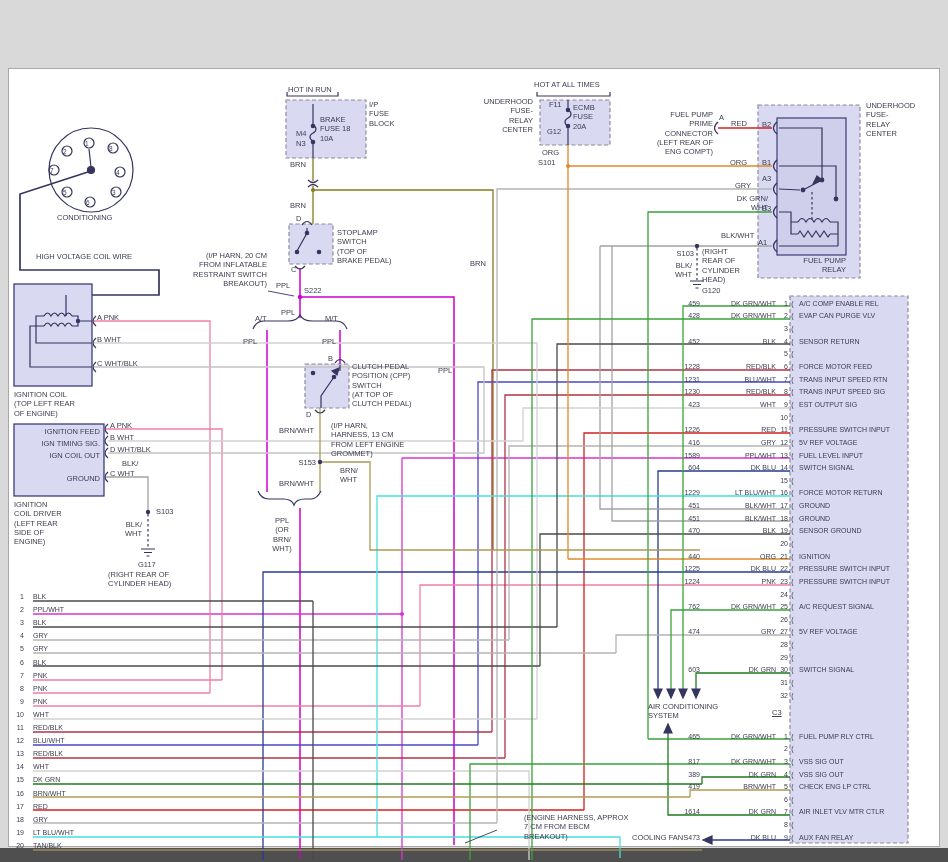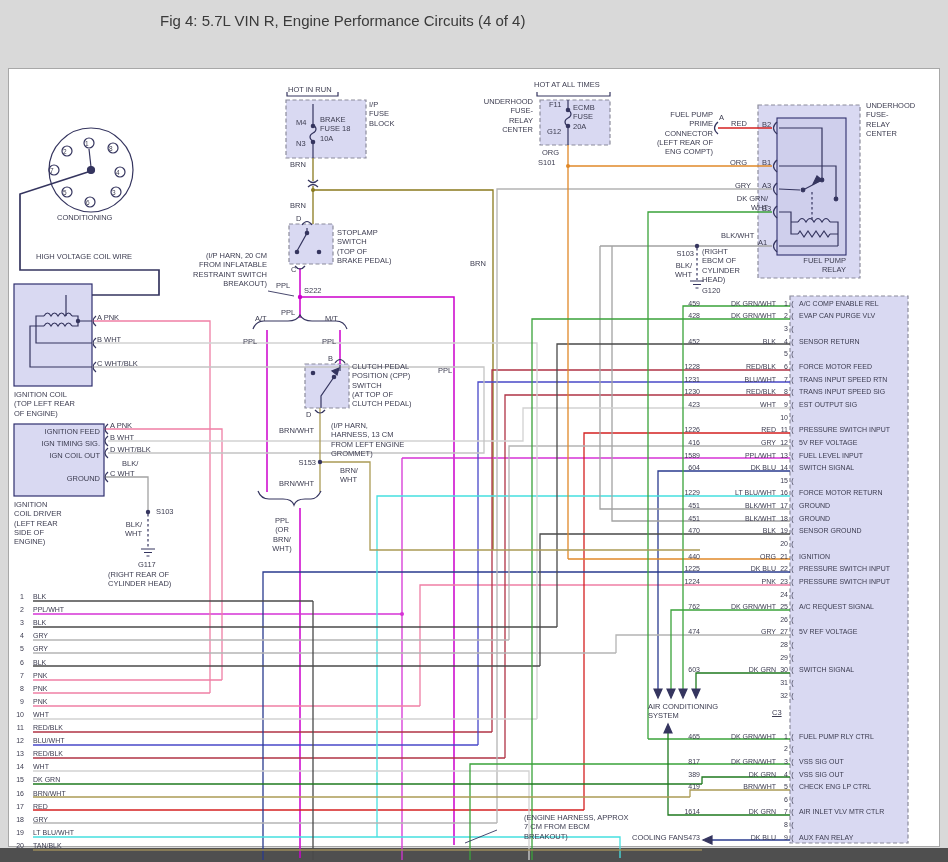--- a/index.html
+++ b/index.html
@@ -30,21 +30,20 @@
   .wrows{position:absolute;z-index:3;left:8px;top:588px;width:130px;}
   .wrow{display:flex;align-items:flex-end;height:13.1px;transform:translateY(-1.5px);}
   .wrow span{font-size:7px;color:#3c3c50;}
   .wn{width:16px;text-align:right;}
   .wl{margin-left:9px;}
 </style>
 </head>
 <body>
 
 <div id="stage">
-  <div id="title">Fig 4: 5.7L VIN R, Engine Performance Circuits (4 of 4)</div>
   <div id="panel"></div>
   <div id="bottombar"></div>
 
   <svg width="948" height="862" viewBox="0 0 948 862">
 
     <g stroke-width="1.2" stroke-dasharray="4 2.5" style="fill: rgb(217, 217, 242); stroke: rgb(140, 140, 156);">
       <rect x="286" y="100" width="80" height="58"></rect>
       <rect x="289" y="224" width="44" height="40"></rect>
       <rect x="305" y="364" width="44" height="44"></rect>
       <rect x="540" y="100" width="70" height="45"></rect>
@@ -318,21 +317,21 @@
   <div class="lbl tr" style="left:116px;top:520px;width:26px">BLK/
 WHT</div>
   <div class="lbl" style="left:138px;top:560px">G117</div>
   <div class="lbl" style="left:108px;top:570px">(RIGHT REAR OF
 CYLINDER HEAD)</div>
 
   <div class="lbl" style="left:288px;top:85px">HOT IN RUN</div>
   <div class="lbl" style="left:369px;top:100px">I/P
 FUSE
 BLOCK</div>
-  <div class="lbl" style="left:296px;top:118px">M4</div>
+  <div class="lbl" style="left:296px;top:129px">M4</div>
   <div class="lbl" style="left:296px;top:139px">N3</div>
   <div class="lbl" style="left:320px;top:115px">BRAKE
 FUSE 18
 10A</div>
   <div class="lbl" style="left:290px;top:160px">BRN</div>
   <div class="lbl" style="left:290px;top:201px">BRN</div>
   <div class="lbl" style="left:470px;top:259px">BRN</div>
 
   <div class="lbl" style="left:296px;top:214px">D</div>
   <div class="lbl" style="left:337px;top:228px">STOPLAMP
@@ -391,40 +390,40 @@
   <div class="lbl tr" style="left:645px;top:110px;width:68px">FUEL PUMP
 PRIME
 CONNECTOR
 (LEFT REAR OF
 ENG COMPT)</div>
   <div class="lbl" style="left:719px;top:113px">A</div>
   <div class="lbl" style="left:731px;top:119px">RED</div>
 
   <div class="lbl" style="left:762px;top:120px">B2</div>
   <div class="lbl" style="left:762px;top:158px">B1</div>
-  <div class="lbl" style="left:762px;top:181px">A3</div>
+  <div class="lbl" style="left:762px;top:174px">A3</div>
   <div class="lbl" style="left:762px;top:204px">B3</div>
   <div class="lbl" style="left:758px;top:238px">A1</div>
   <div class="lbl" style="left:730px;top:158px">ORG</div>
   <div class="lbl" style="left:735px;top:181px">GRY</div>
   <div class="lbl tr" style="left:728px;top:194px;width:40px">DK GRN/
 WHT</div>
   <div class="lbl" style="left:721px;top:231px">BLK/WHT</div>
   <div class="lbl tr" style="left:798px;top:256px;width:48px">FUEL PUMP
 RELAY</div>
   <div class="lbl" style="left:866px;top:101px">UNDERHOOD
 FUSE-
 RELAY
 CENTER</div>
 
   <div class="lbl tr" style="left:666px;top:249px;width:28px">S103</div>
   <div class="lbl tr" style="left:664px;top:261px;width:28px">BLK/
 WHT</div>
   <div class="lbl" style="left:702px;top:247px">(RIGHT
-EBCM OF
+REAR OF
 CYLINDER
 HEAD)</div>
   <div class="lbl" style="left:702px;top:286px">G120</div>
 
   <div class="lbl und" style="left:772px;top:708px">C3</div>
   <div class="lbl" style="left:648px;top:702px">AIR CONDITIONING
 SYSTEM</div>
   <div class="lbl" style="left:632px;top:833px">COOLING FANS</div>
   <div class="lbl" style="left:524px;top:813px">(ENGINE HARNESS, APPROX
 7 CM FROM EBCM

